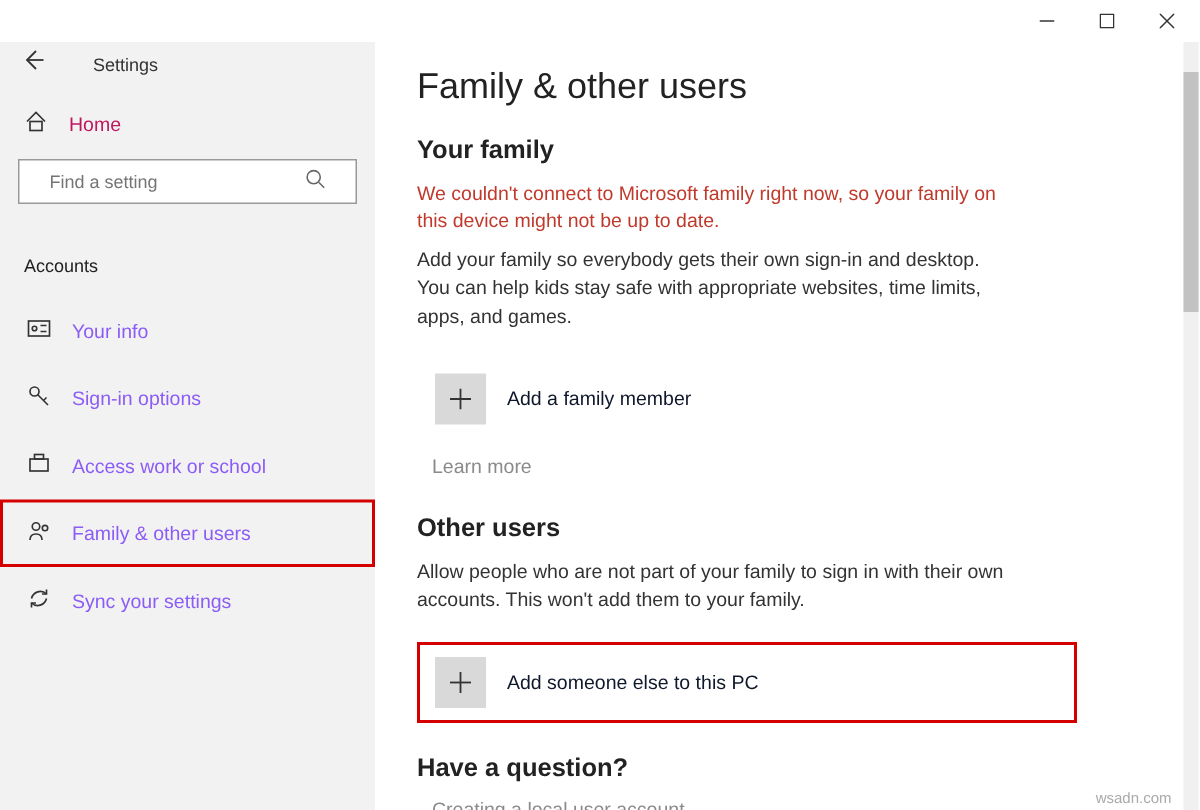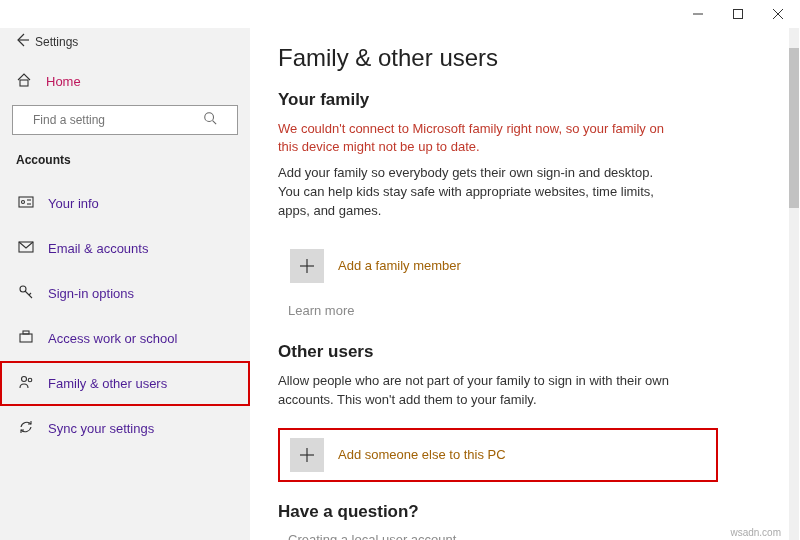--- a/index.html
+++ b/index.html
@@ -3,41 +3,41 @@
   <meta charset="utf-8">
   <style>
     * { box-sizing: border-box; margin: 0; padding: 0; font-family: "Segoe UI", -apple-system, sans-serif; }
     body { width: 800px; height: 540px; background: #fff; overflow: hidden; position: relative; }
     .window { display: flex; flex-direction: column; height: 100%; }
     .titlebar { display: flex; justify-content: flex-end; align-items: center; height: 28px; padding-right: 2px; }
     .titlebar .wc { width: 40px; height: 28px; display: flex; align-items: center; justify-content: center; color: #333; font-size: 10px; }
     .wc svg { width: 10px; height: 10px; stroke: #333; stroke-width: 1; fill: none; }
     .body { display: flex; flex: 1; overflow: hidden; }
     .sidebar { width: 250px; background: #f2f2f2; display: flex; flex-direction: column; padding-top: 4px; }
-    .sb-header { display: flex; align-items: center; padding: 0 14px 10px 14px; gap: 5px; }
+    .sb-header { display: flex; align-items: center; padding: 0 14px 10px 14px; gap: 32px; }
     .back svg { width: 16px; height: 16px; stroke: #333; stroke-width: 1.2; fill: none; }
     .sb-title { font-size: 12px; color: #333; }
     .sb-home { display: flex; align-items: center; gap: 14px; padding: 10px 16px; font-size: 13px; color: #be185d; }
     .sb-home svg, .nav-item svg { width: 16px; height: 16px; stroke: #333; stroke-width: 1.1; fill: none; }
     .search { margin: 4px 12px 12px 12px; display: flex; align-items: center; border: 1px solid #999; background: #fff; height: 30px; padding: 0 20px; }
     .search input { flex: 1; border: none; outline: none; font-size: 12px; background: transparent; }
     .search svg { width: 14px; height: 14px; stroke: #666; stroke-width: 1.2; fill: none; }
-    .sb-section { font-size: 12px; font-weight: 700; color: #222; padding: 6px 16px 14px 16px; }
-    .nav-item { display: flex; align-items: center; gap: 14px; padding: 11px 16px; font-size: 13px; color: #4c1d95; border: 2px solid transparent; }
+    .sb-section { font-size: 12px; font-weight: 400; color: #222; padding: 6px 16px 14px 16px; margin-top: 16px; }
+    .nav-item { display: flex; align-items: center; gap: 14px; padding: 11px 16px; font-size: 13px; color: #8b5cf6; border: 2px solid transparent; }
     .nav-item.selected { border: 2px solid #d40000; }
     .content { flex: 1; padding: 16px 36px 0 28px; overflow-y: auto; position: relative; }
     .page-title { font-size: 24px; font-weight: 400; color: #222; margin-bottom: 18px; }
     .section-h { font-size: 17px; font-weight: 600; color: #222; margin-top: 8px; margin-bottom: 10px; }
     .error { color: #c0392b; font-size: 13px; line-height: 1.4; margin-bottom: 8px; max-width: 400px; }
     .desc { color: #333; font-size: 13px; line-height: 1.45; margin-bottom: 18px; max-width: 400px; }
     .add-row { display: flex; align-items: center; gap: 14px; padding: 8px 10px; border: 2px solid transparent; max-width: 440px; }
     .add-row.highlight { border: 2px solid #d40000; }
     .plus-box { width: 34px; height: 34px; background: #d9d9d9; display: flex; align-items: center; justify-content: center; }
     .plus-box svg { width: 14px; height: 14px; stroke: #333; stroke-width: 1.2; fill: none; }
-    .add-label { font-size: 13px; color: #a16207; }
+    .add-label { font-size: 13px; color: #0f172a; }
     .link-muted { color: #8a8a8a; font-size: 13px; margin: 10px 0 24px 10px; }
     .scrollbar { position: absolute; right: 1px; top: 0; width: 10px; height: 100%; background: #f0f0f0; }
     .thumb { position: absolute; right: 0; top: 20px; width: 10px; height: 160px; background: #c2c2c2; }
     .watermark { position: absolute; right: 19px; bottom: 2px; font-size: 10px; color: #aaa; }
   </style>
 </head>
 <body>
 
 <div class="window">
   <div class="titlebar">
@@ -84,27 +84,20 @@
       <div class="sb-section">Accounts</div>
 
       <div class="nav-item">
         <span><svg viewBox="0 0 16 16">
               <rect x="1" y="3" width="14" height="10"></rect>
               <circle cx="5" cy="8" r="1.5"></circle>
               <line x1="9" y1="6" x2="13" y2="6"></line>
               <line x1="9" y1="10" x2="13" y2="10"></line>
             </svg></span>
         <span>Your info</span>
-      </div>
-      <div class="nav-item">
-        <span><svg viewBox="0 0 16 16">
-              <rect x="1" y="3" width="14" height="10"></rect>
-              <polyline points="1,3 8,9 15,3"></polyline>
-            </svg></span>
-        <span>Email &amp; accounts</span>
       </div>
       <div class="nav-item">
         <span><svg viewBox="0 0 16 16">
               <circle cx="5" cy="5" r="3"></circle>
               <line x1="7" y1="7" x2="14" y2="14"></line>
               <line x1="11" y1="11" x2="13" y2="9"></line>
             </svg></span>
         <span>Sign-in options</span>
       </div>
       <div class="nav-item">

